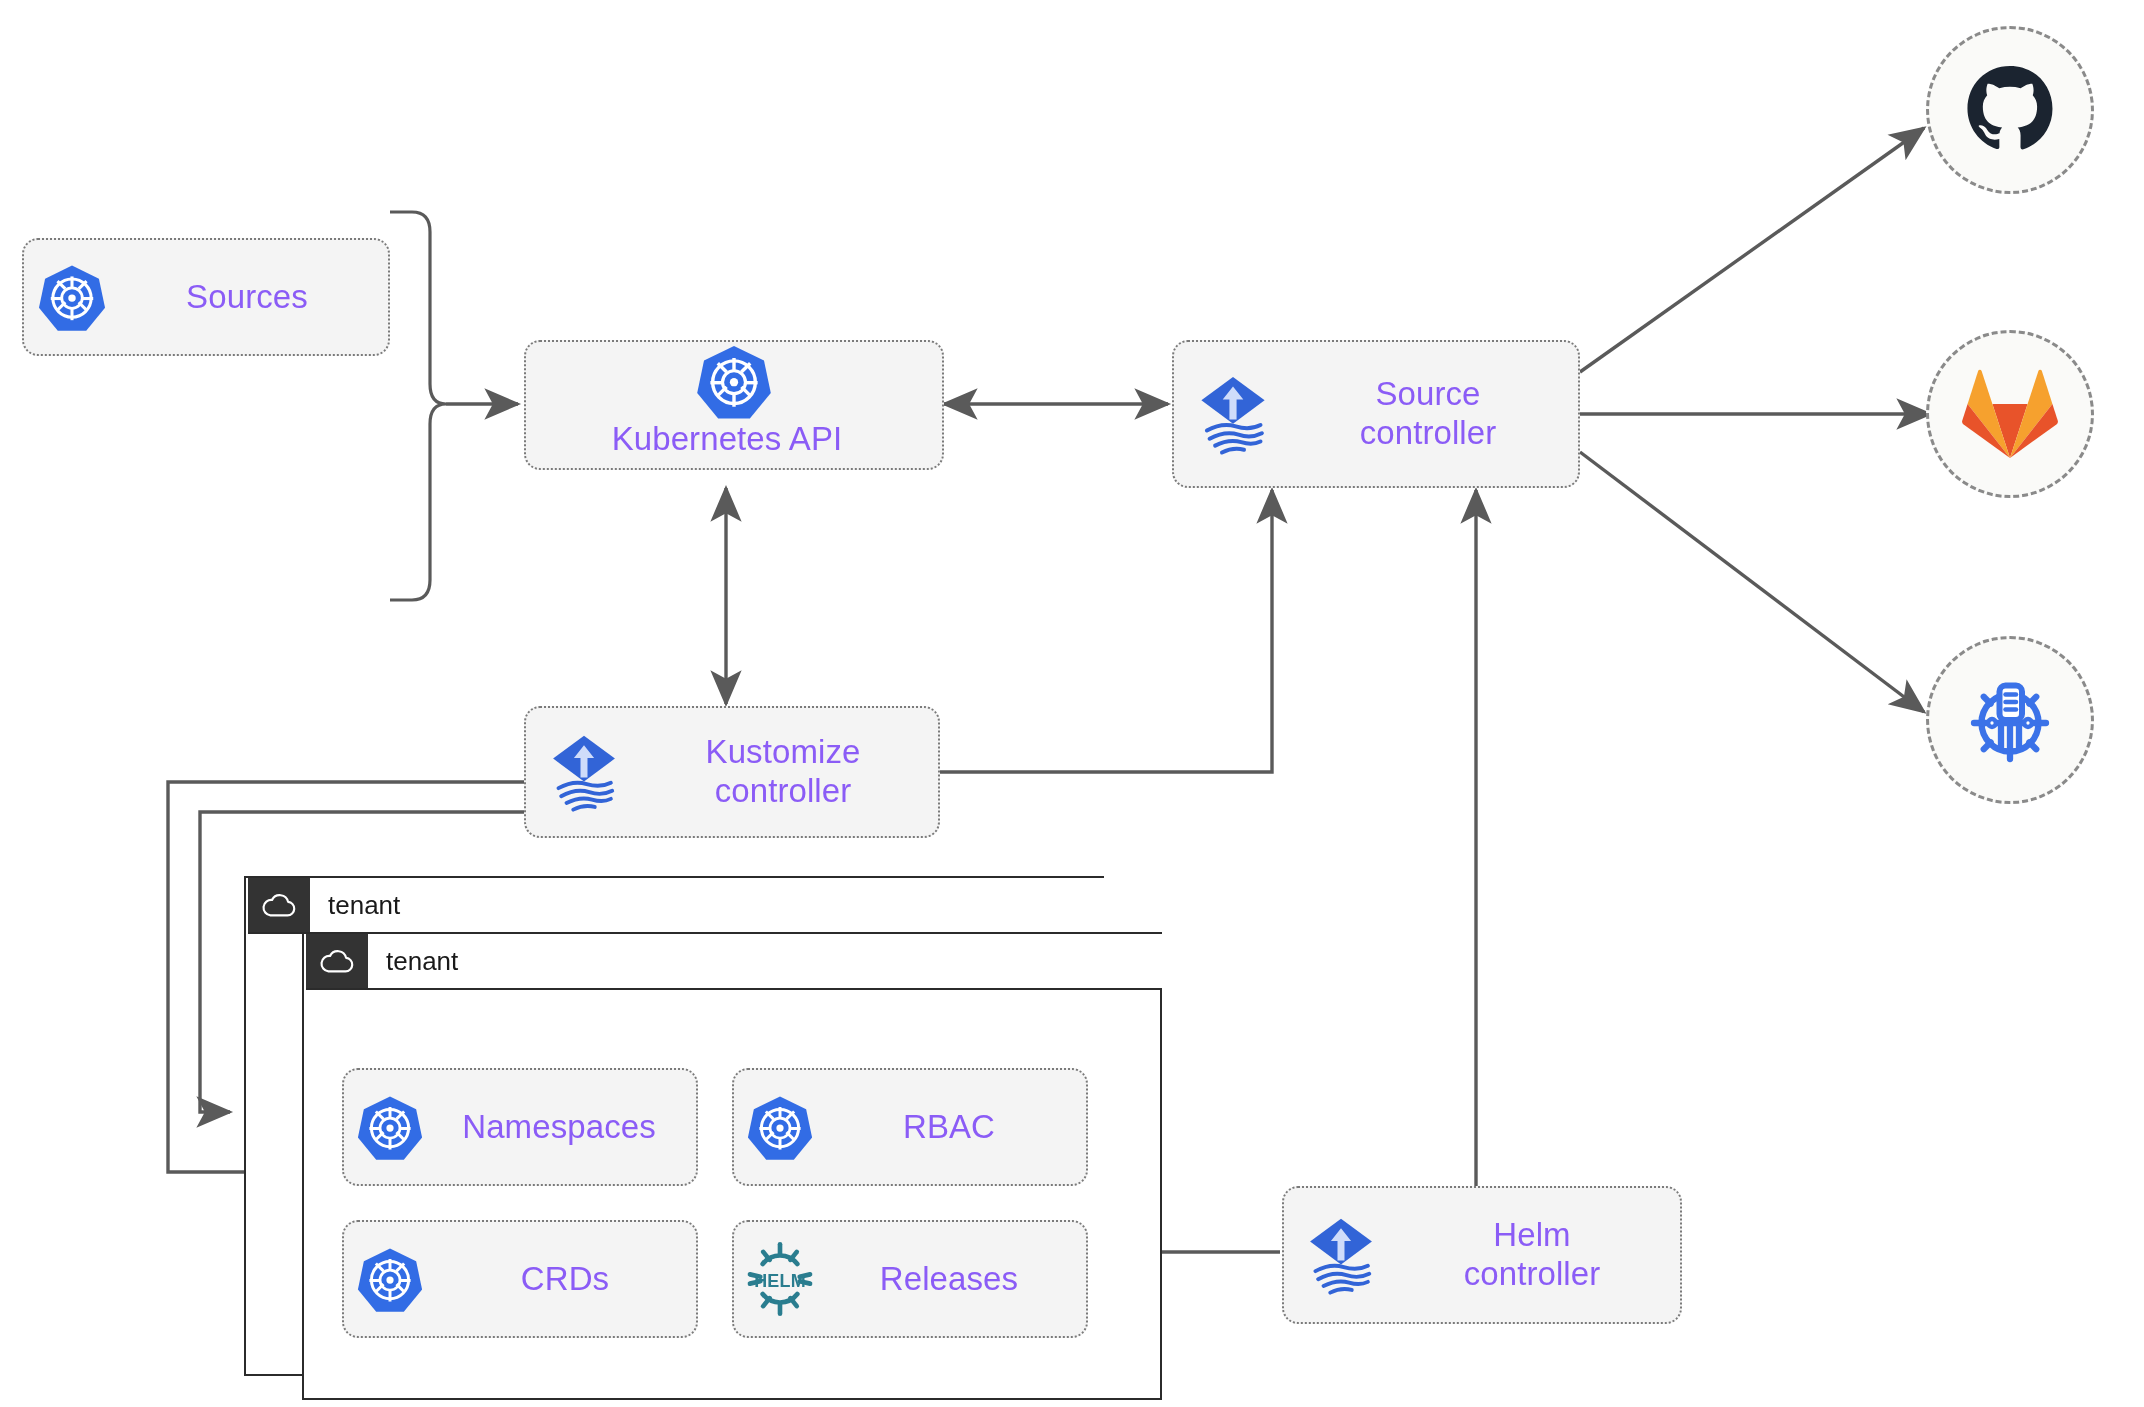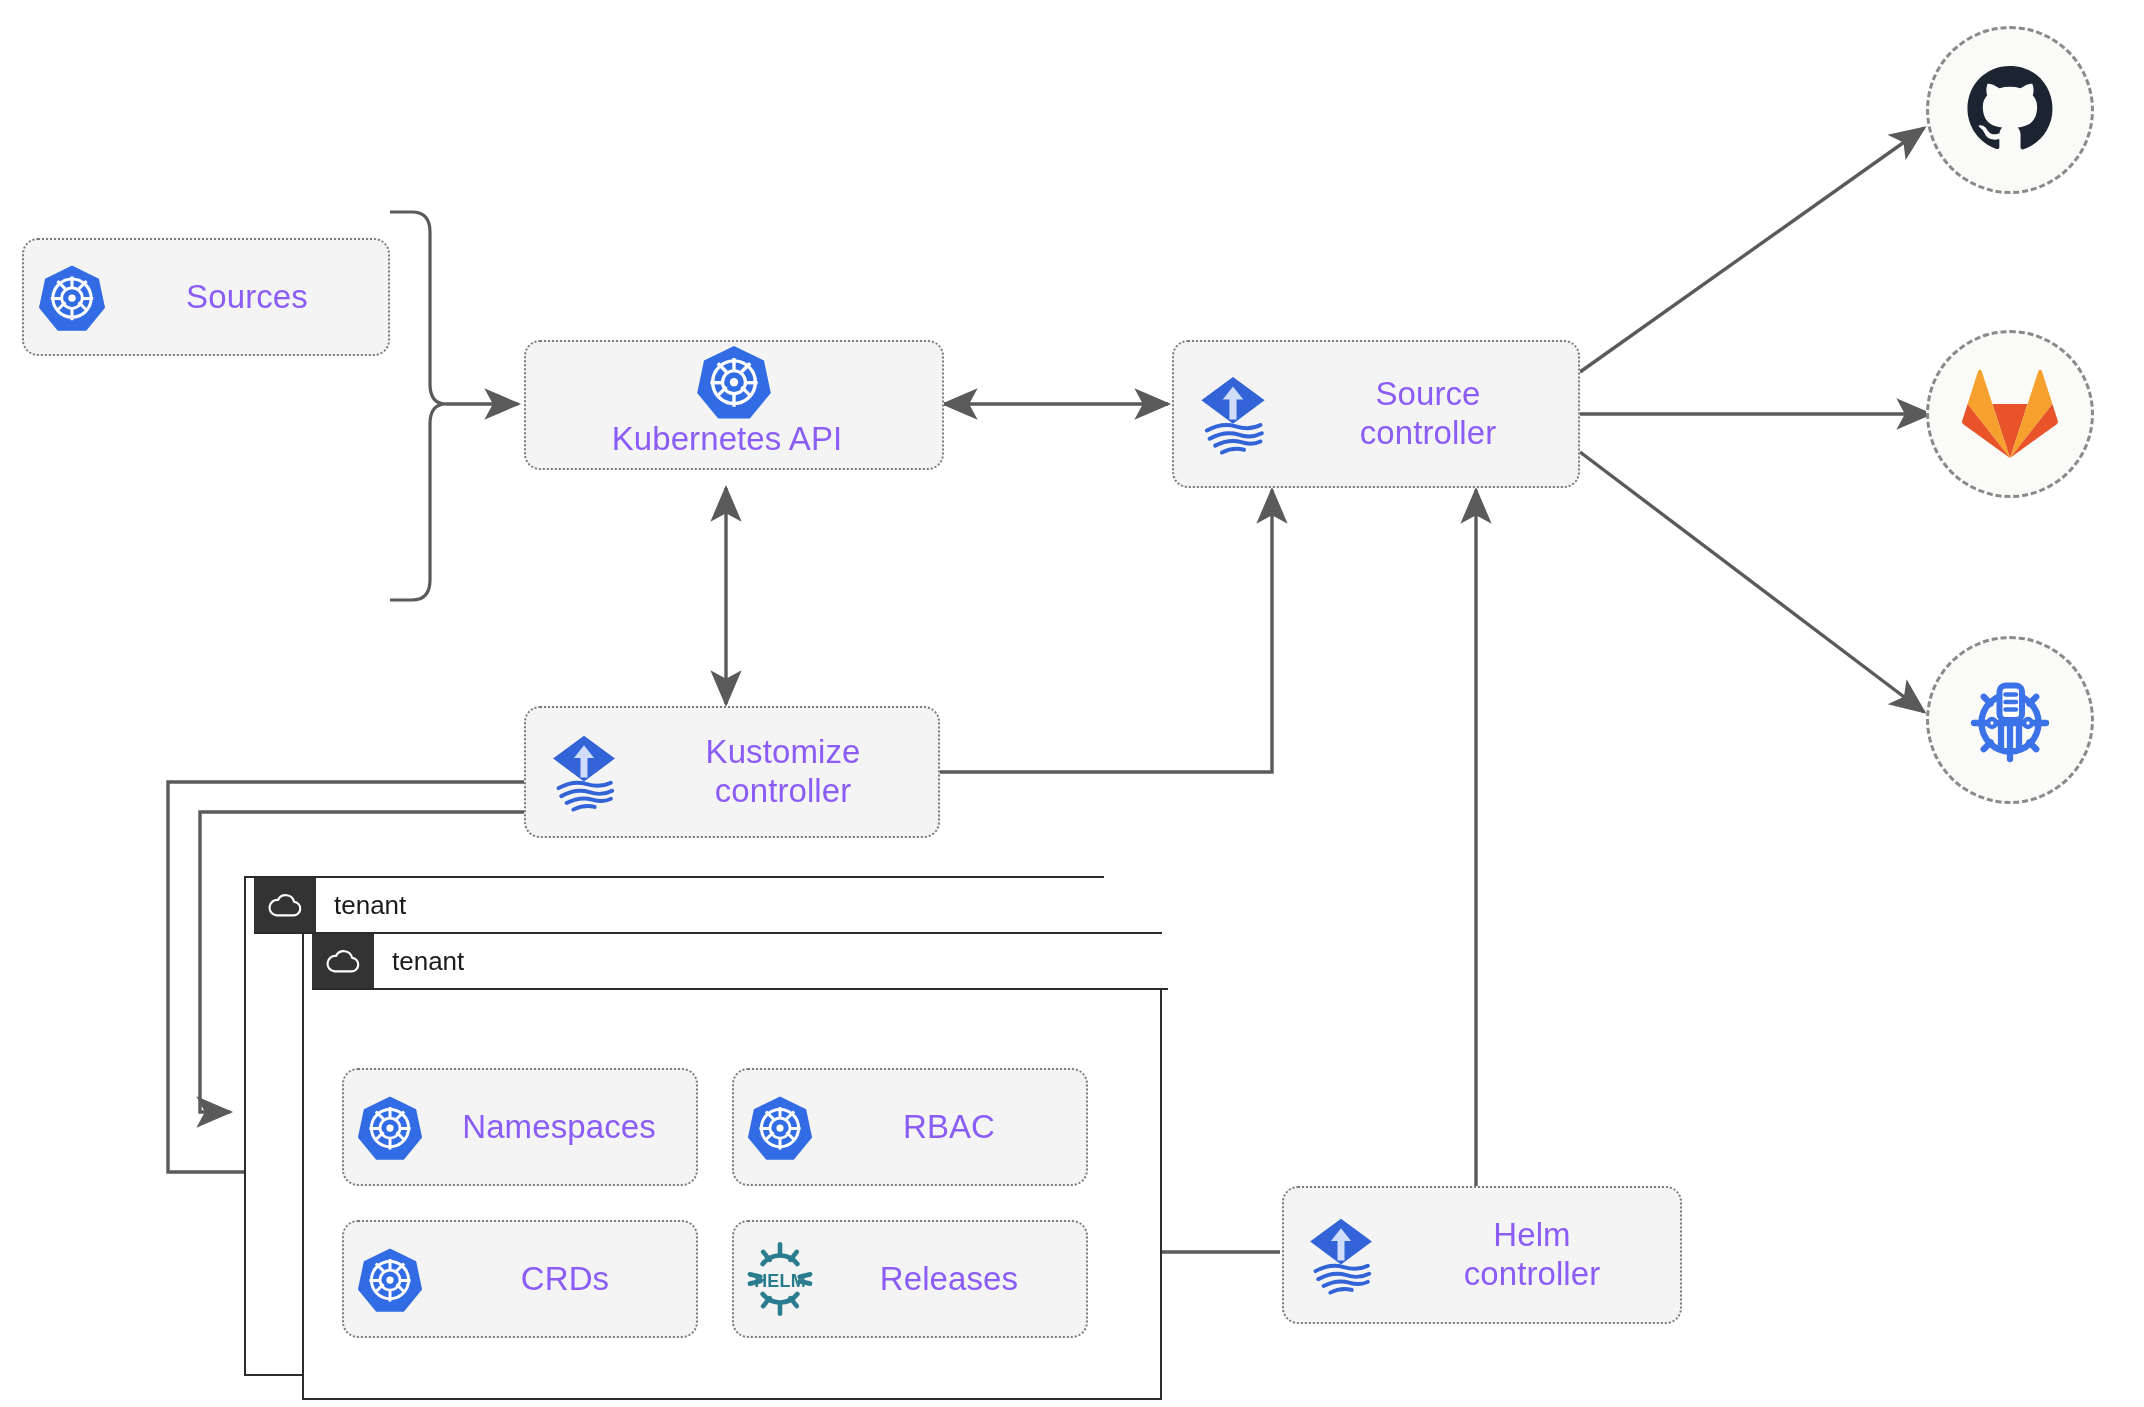--- a/index.html
+++ b/index.html
@@ -29,21 +29,21 @@
     padding-right:14px;
   }
   .node .lbl.two{font-size:33px;}
 
   
   .tenant{
     position:absolute;background:#ffffff;
     border:2.5px solid #2b2b2b;box-sizing:border-box;z-index:3;
   }
   .tenant-bar{
-    position:absolute;left:8px;top:0;height:56px;width:100%;
+    position:absolute;left:2px;top:0;height:56px;width:100%;
     display:flex;align-items:stretch;
     border-bottom:2.5px solid #2b2b2b;box-sizing:border-box;
     background:#ffffff;
   }
   .tenant-chip{
     width:62px;background:#333333;display:flex;align-items:center;justify-content:center;
   }
   .tenant-name{
     display:flex;align-items:center;padding-left:18px;
     font-size:26px;color:#1a1a1a;

